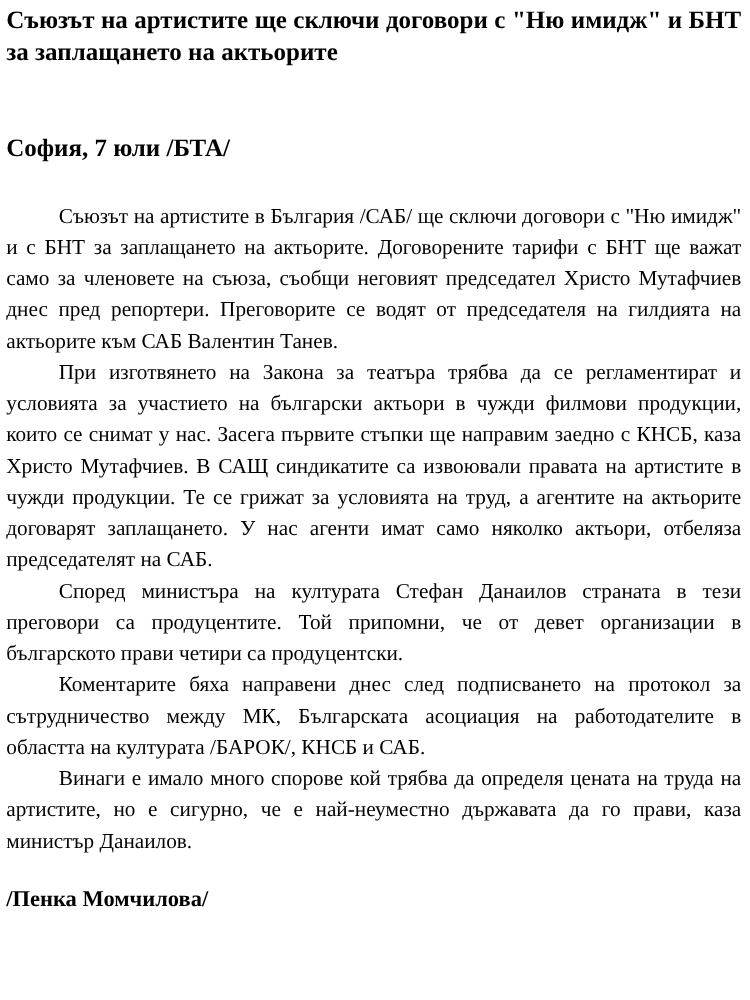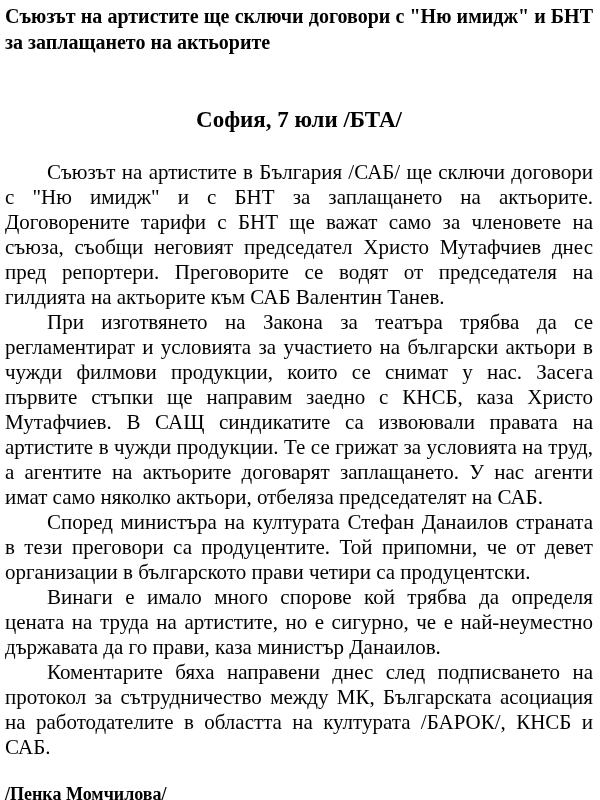--- a/index.html
+++ b/index.html
@@ -19,31 +19,30 @@
   }
   .title {
     margin: 0;
     font-size: 20px;
     line-height: 26px;
     font-weight: bold;
     text-align: justify;
   }
   .dateline {
     margin: 52px 0 0 0;
-    font-size: 23px;
+    font-size: 20px;
     line-height: 25px;
     font-weight: bold;
-    text-align: center;
   }
   .body-text {
     margin-top: 28px;
   }
   .body-text p {
     margin: 0;
-    font-size: 21px;
+    font-size: 17px;
     line-height: 25px;
     text-align: justify;
     text-indent: 42px;
   }
   .signature {
     margin: 22px 0 0 0;
     font-size: 18px;
     line-height: 25px;
     font-weight: bold;
   }
@@ -53,18 +52,18 @@
 
 <div class="page">
   <h1 class="title">Съюзът на артистите ще сключи договори с "Ню имидж" и БНТ за заплащането на актьорите</h1>
 
   <div class="dateline">София, 7 юли /БТА/</div>
 
   <div class="body-text">
     <p>Съюзът на артистите в България /САБ/ ще сключи договори с "Ню имидж" и с БНТ за заплащането на актьорите. Договорените тарифи с БНТ ще важат само за членовете на съюза, съобщи неговият председател Христо Мутафчиев днес пред репортери. Преговорите се водят от председателя на гилдията на актьорите към САБ Валентин Танев.</p>
     <p>При изготвянето на Закона за театъра трябва да се регламентират и условията за участието на български актьори в чужди филмови продукции, които се снимат у нас. Засега първите стъпки ще направим заедно с КНСБ, каза Христо Мутафчиев. В САЩ синдикатите са извоювали правата на артистите в чужди продукции. Те се грижат за условията на труд, а агентите на актьорите договарят заплащането. У нас агенти имат само няколко актьори, отбеляза председателят на САБ.</p>
     <p>Според министъра на културата Стефан Данаилов страната в тези преговори са продуцентите. Той припомни, че от девет организации в българското прави четири са продуцентски.</p>
+    <p>Коментарите бяха направени днес след подписването на протокол за сътрудничество между МК, Българската асоциация на работодателите в областта на културата /БАРОК/, КНСБ и САБ.</p>
     <p>Винаги е имало много спорове кой трябва да определя цената на труда на артистите, но е сигурно, че е най-неуместно държавата да го прави, каза министър Данаилов.</p>
-    <p>Коментарите бяха направени днес след подписването на протокол за сътрудничество между МК, Българската асоциация на работодателите в областта на културата /БАРОК/, КНСБ и САБ.</p>
   </div>
 
   <div class="signature">/Пенка Момчилова/</div>
 </div>
 
 </body></html>

